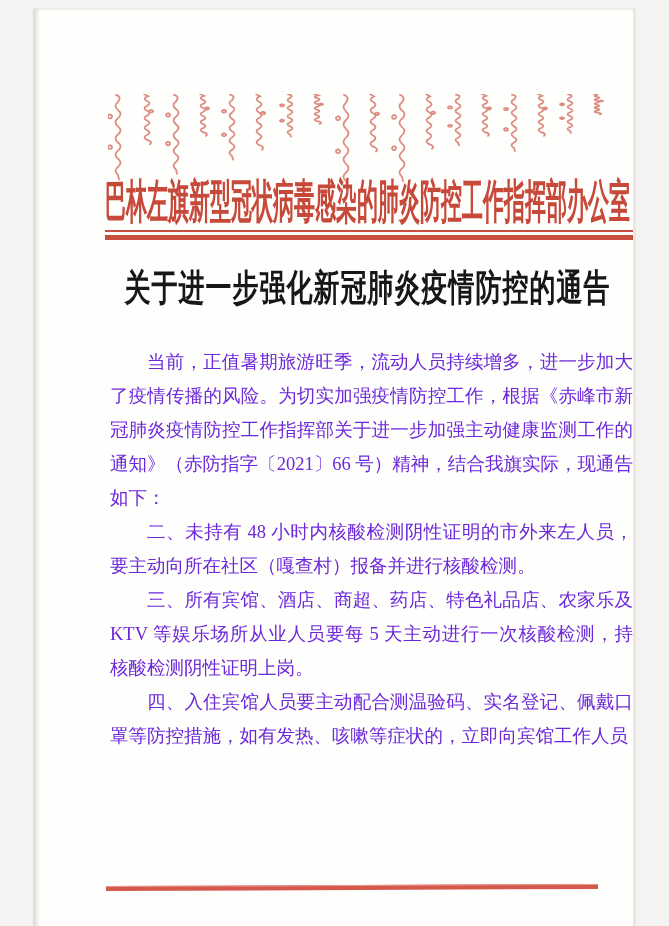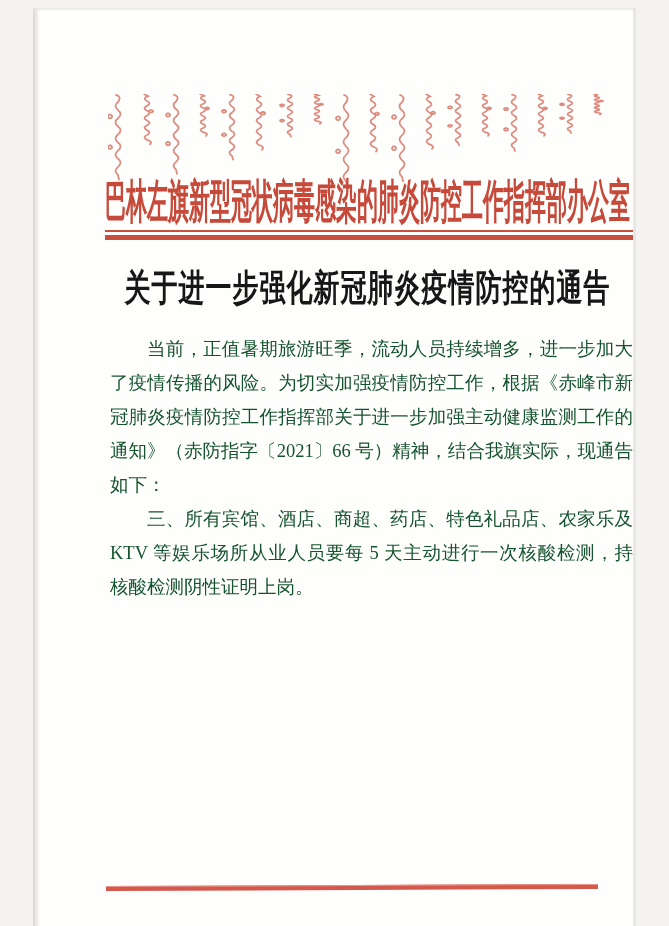--- a/index.html
+++ b/index.html
@@ -77,23 +77,23 @@
     line-height: 26px;
     letter-spacing: 1px;
     transform: scaleY(1.4);
     transform-origin: top center;
     white-space: nowrap;
   }
 
   
   .doc-body {
     position: absolute;
-    left: 77px; top: 324px;
+    left: 77px; top: 337px;
     width: 523px;
-    color: #14532d;
+    color: #6d28d9;
     font-size: 18.5px;
     line-height: 34px;
     text-align: justify;
     text-justify: inter-ideograph;
   }
   .doc-body p {
     margin: 0;
     text-indent: 2em;
   }
 
@@ -147,18 +147,20 @@
 
   <div class="org-title">巴林左旗新型冠状病毒感染的肺炎防控工作指挥部办公室</div>
 
   <div class="rule rule-thin"></div>
   <div class="rule rule-thick"></div>
 
   <div class="doc-title">关于进一步强化新冠肺炎疫情防控的通告</div>
 
   <div class="doc-body">
     <p>当前，正值暑期旅游旺季，流动人员持续增多，进一步加大了疫情传播的风险。为切实加强疫情防控工作，根据《赤峰市新冠肺炎疫情防控工作指挥部关于进一步加强主动健康监测工作的通知》（赤防指字〔2021〕66 号）精神，结合我旗实际，现通告如下：</p>
+    <p>二、未持有 48 小时内核酸检测阴性证明的市外来左人员，要主动向所在社区（嘎查村）报备并进行核酸检测。</p>
     <p>三、所有宾馆、酒店、商超、药店、特色礼品店、农家乐及 KTV 等娱乐场所从业人员要每 5 天主动进行一次核酸检测，持核酸检测阴性证明上岗。</p>
+    <p>四、入住宾馆人员要主动配合测温验码、实名登记、佩戴口罩等防控措施，如有发热、咳嗽等症状的，立即向宾馆工作人员</p>
   </div>
 
   <div class="bottom-line"></div>
 
 </div>
 
 </body></html>

